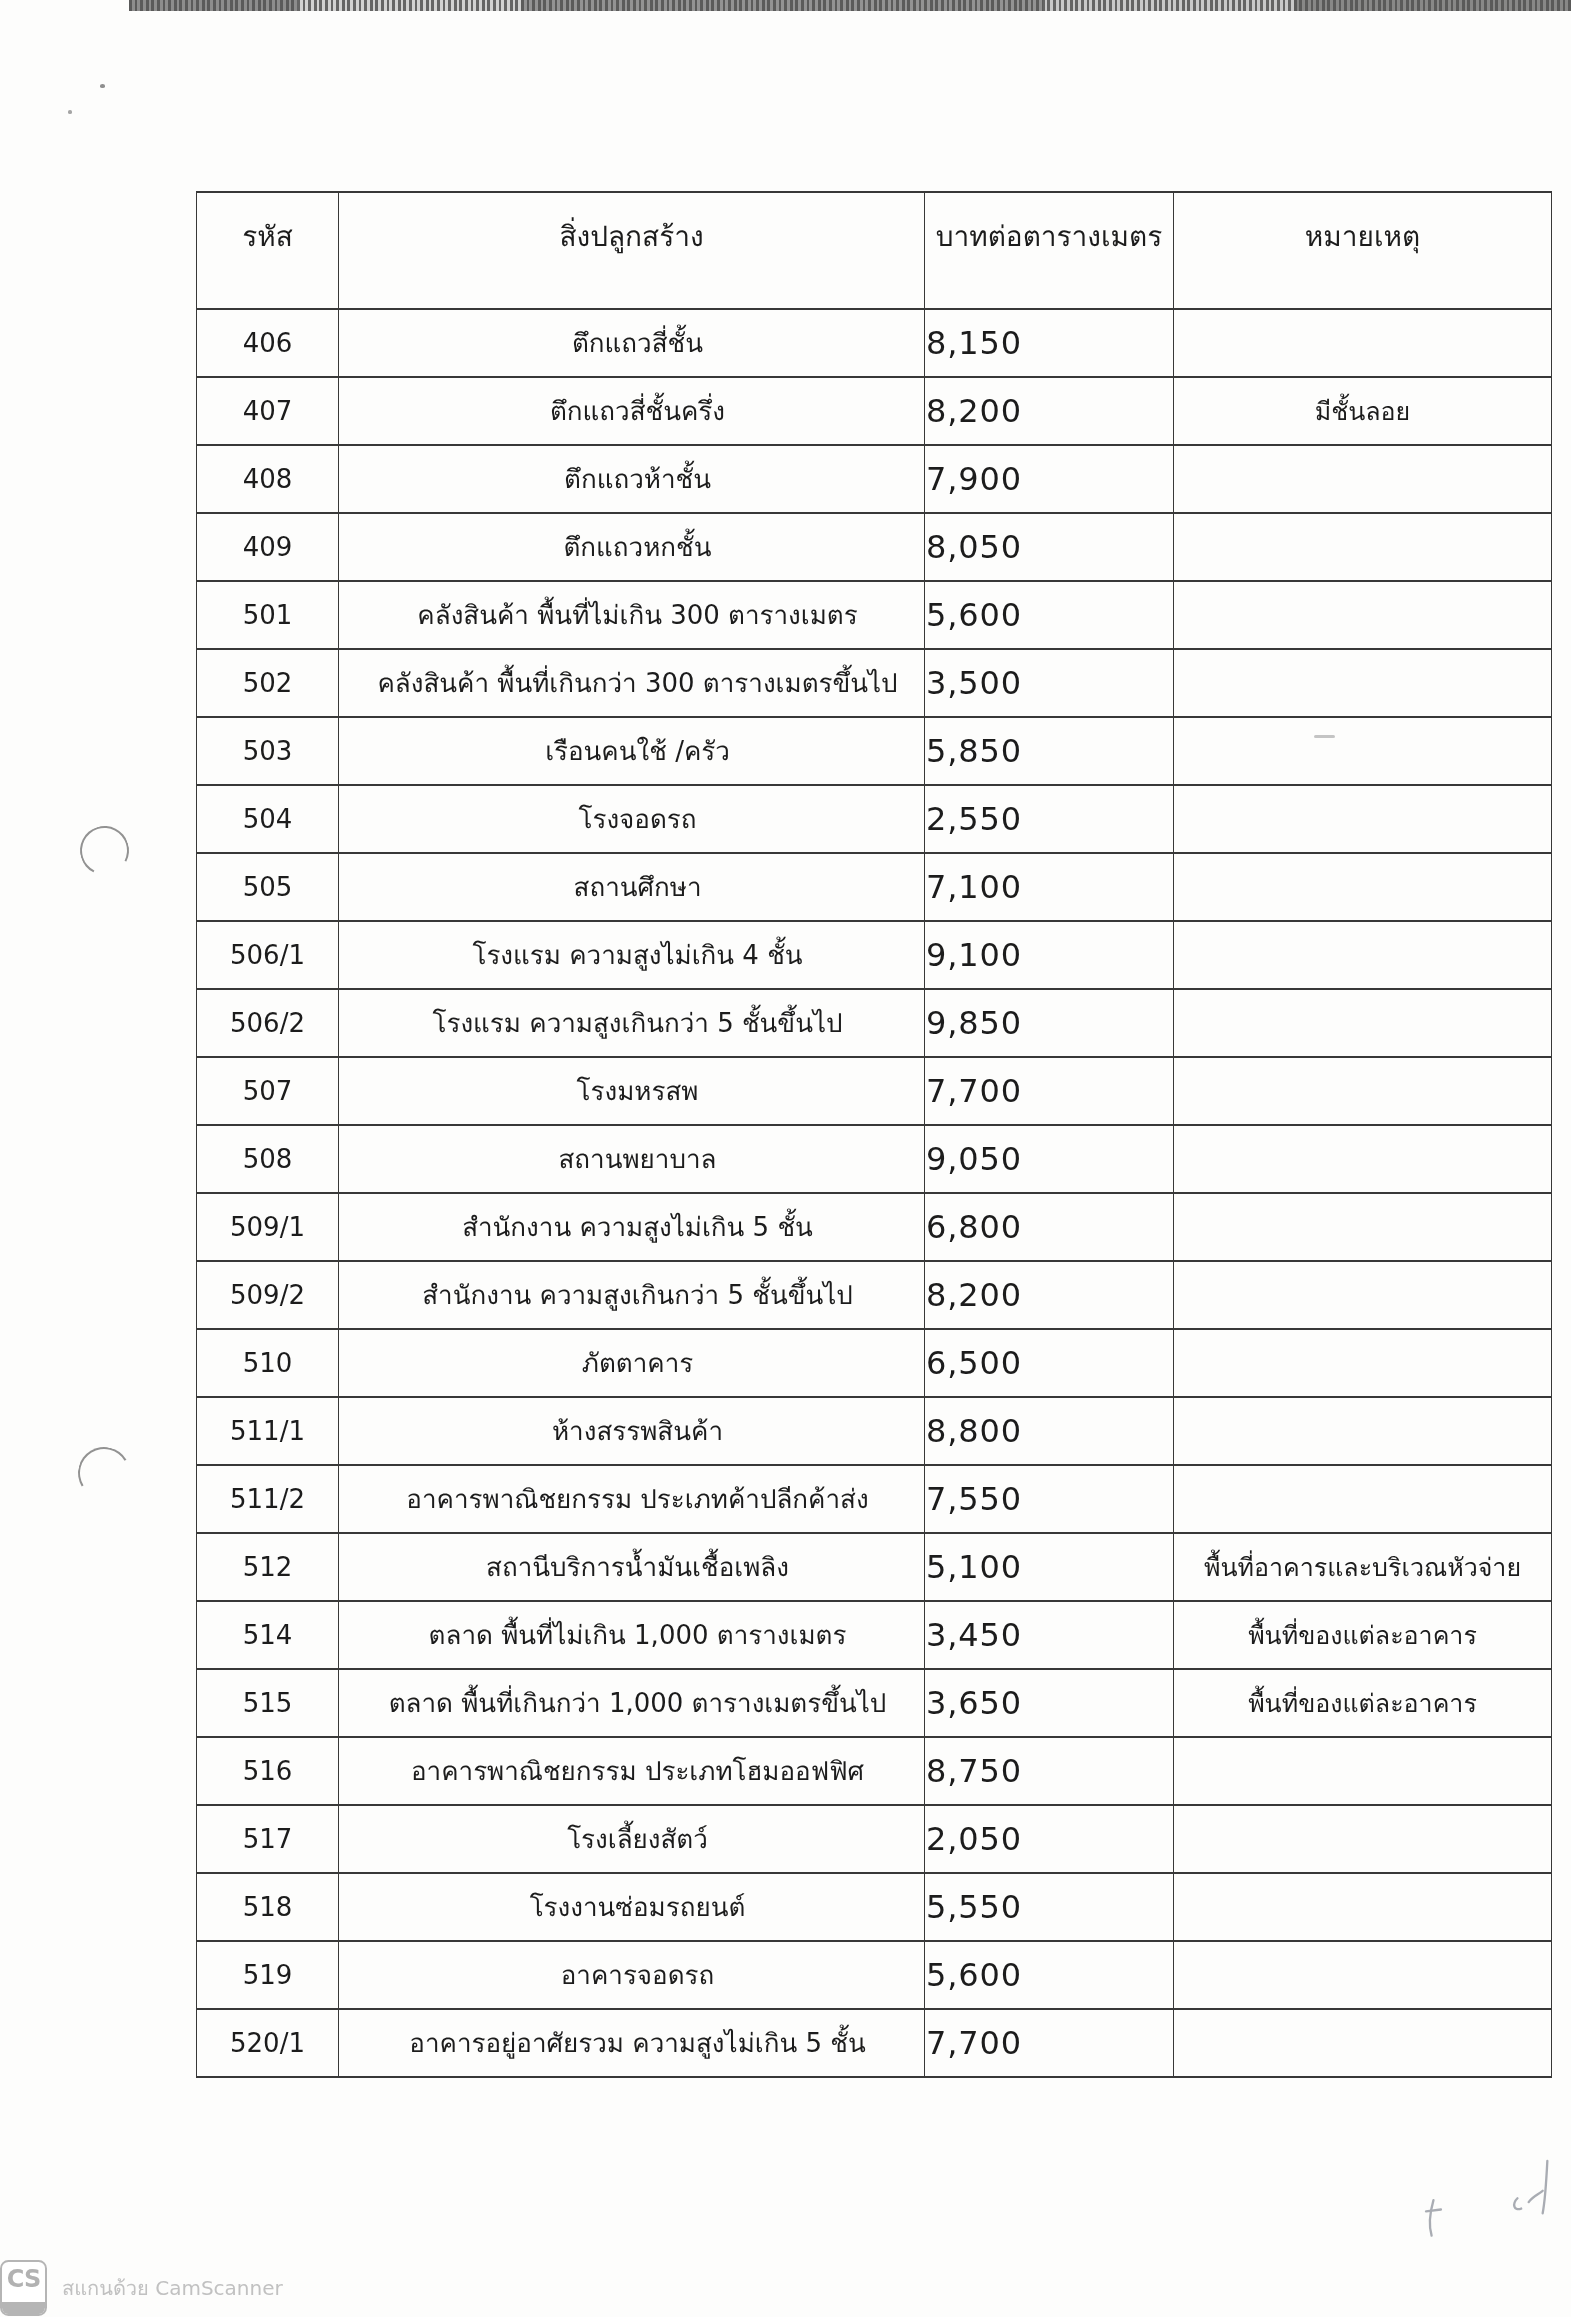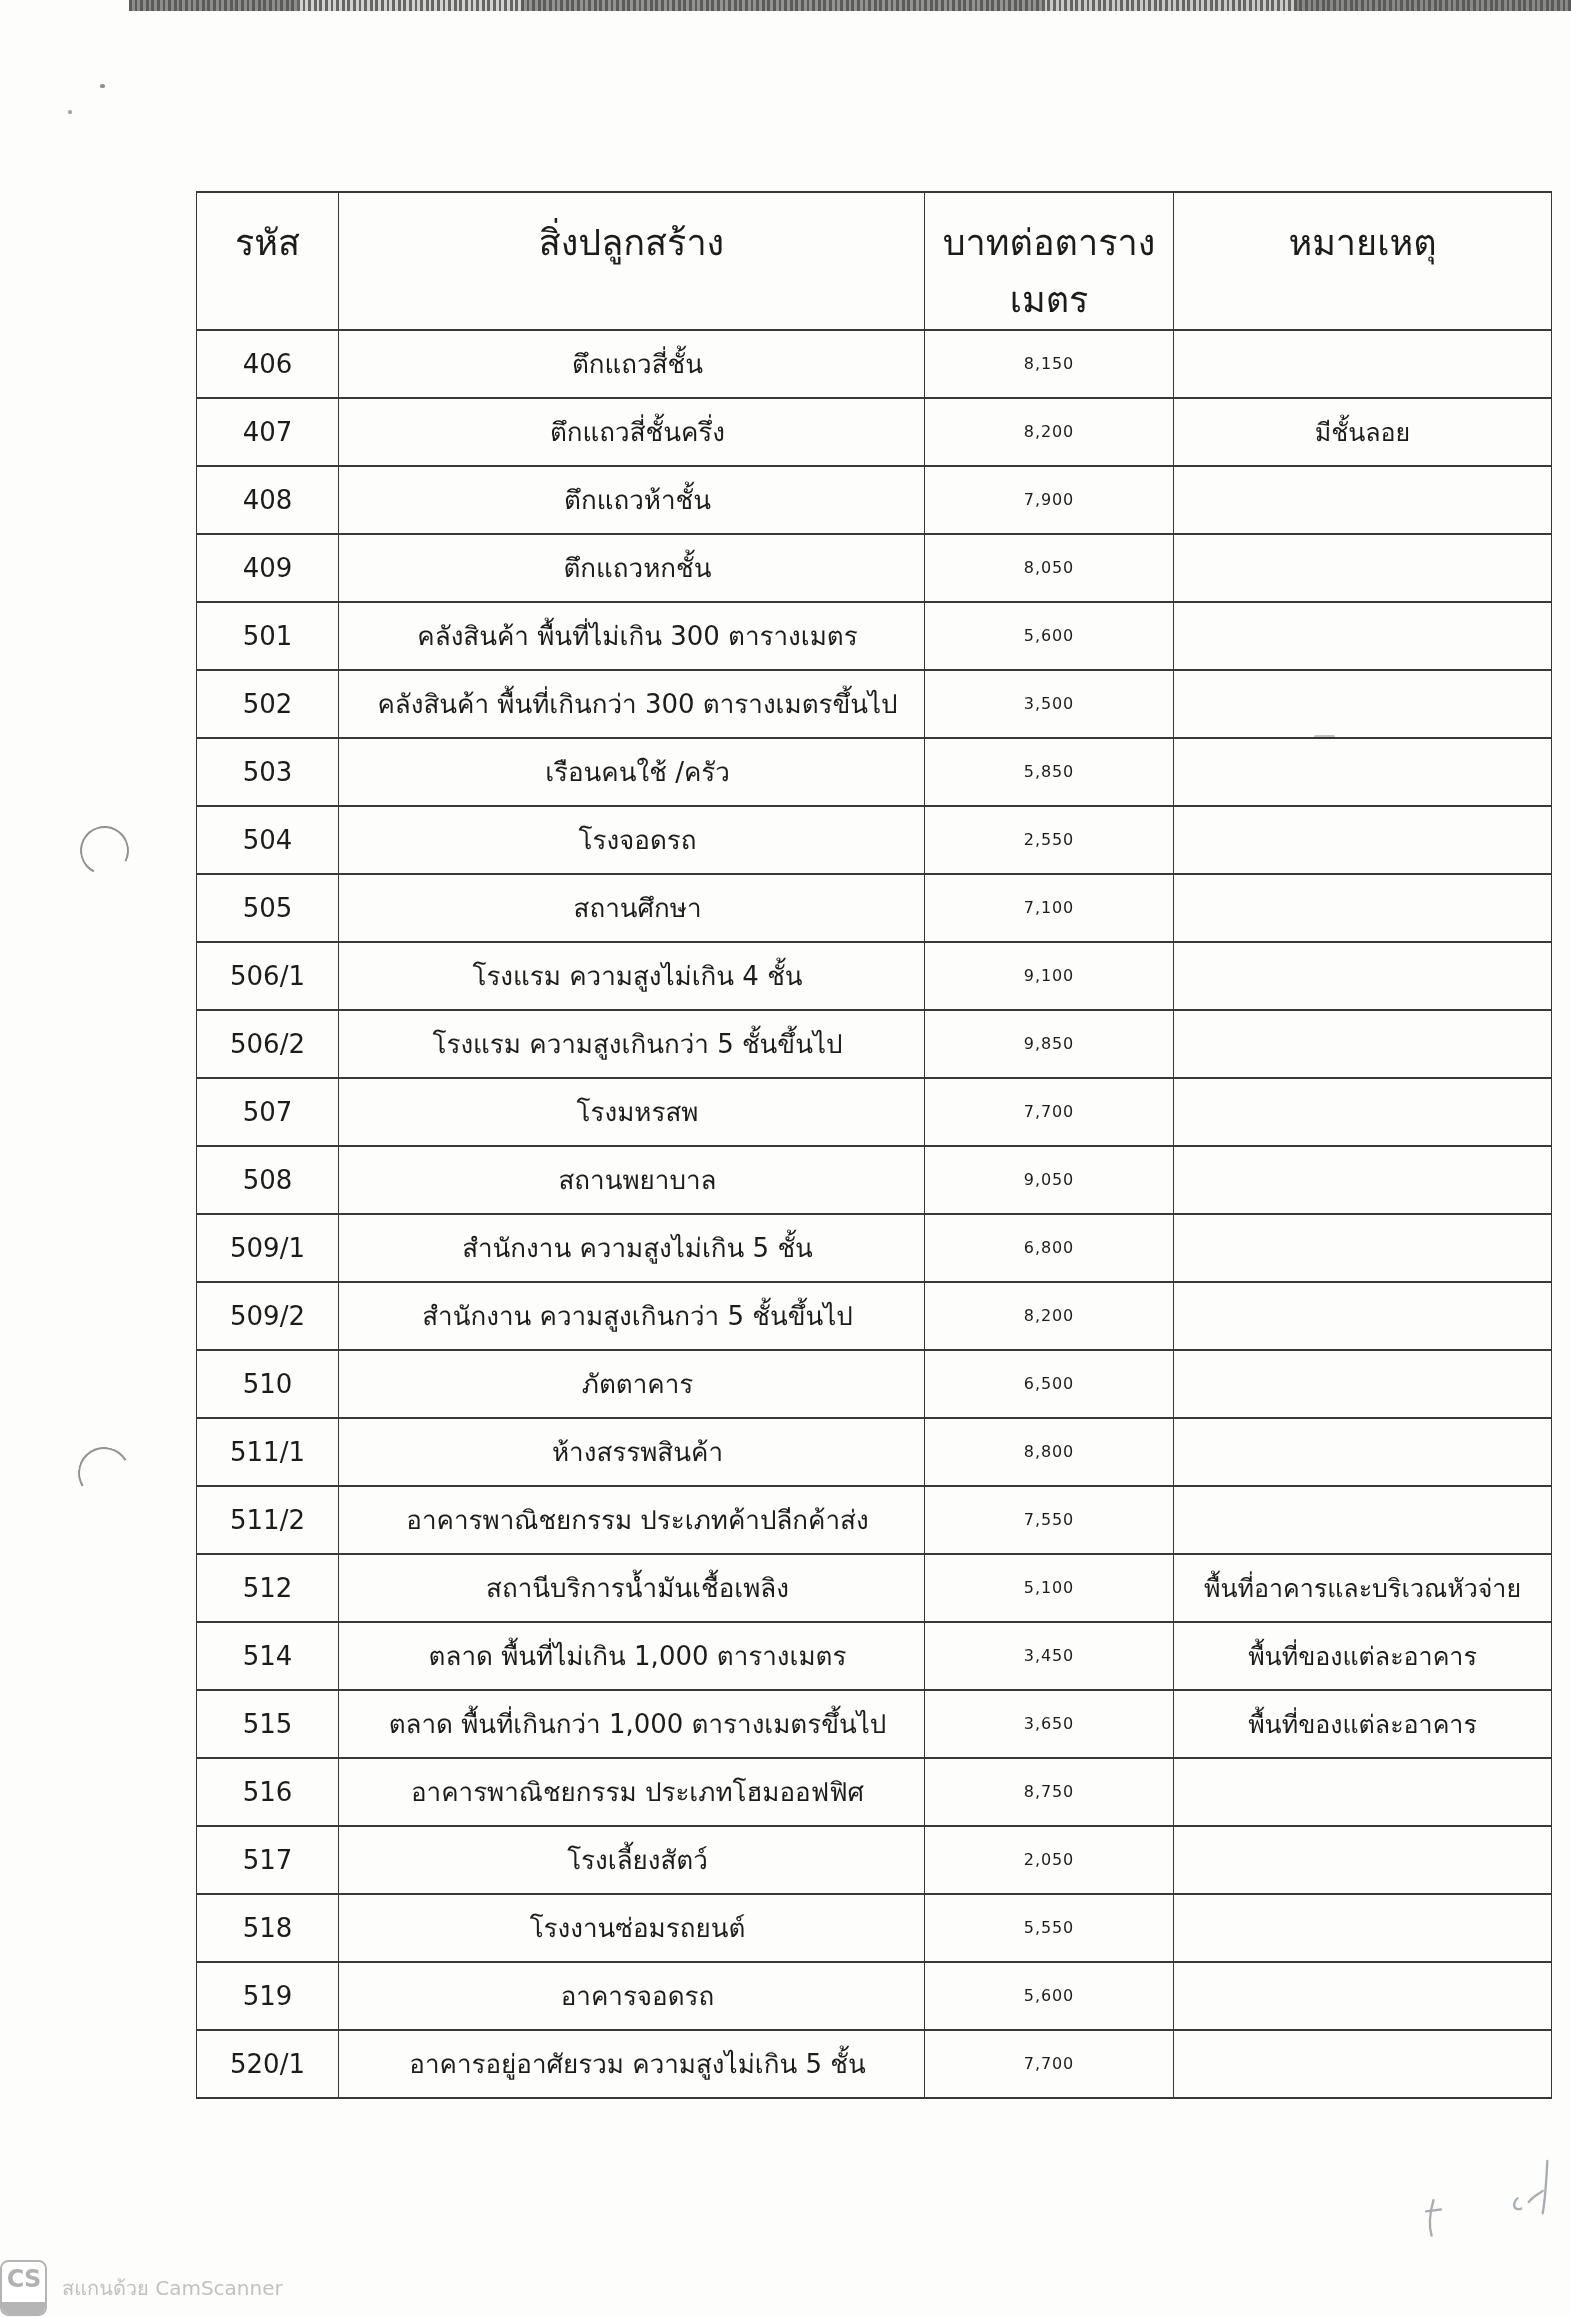--- a/index.html
+++ b/index.html
@@ -31,26 +31,26 @@
   .handwriting{position:absolute;left:1398px;top:2144px;}
   
   .table-wrap{position:absolute;left:196px;top:191px;width:1355px;}
   table.rates{border-collapse:collapse;table-layout:fixed;width:100%;}
   table.rates th, table.rates td{
     border-style:solid;border-color:rgba(28,28,28,.88);
     border-width:2.8px 1.9px;overflow:hidden;
   }
   table.rates thead th{
     height:93px;vertical-align:top;padding-top:20.5px;
-    font-size:36px;font-weight:400;text-align:center;
+    font-size:28px;font-weight:400;text-align:center;
   }
   table.rates tbody tr{height:68px;}
   td.c-code{text-align:center;font-size:26px;}
   td.c-structure{text-align:center;padding-left:13px;font-size:26px;}
-  td.c-price{text-align:center;font-size:16px;letter-spacing:0.9px;}
+  td.c-price{font-size:32px;letter-spacing:0.9px;}
   td.c-remark{text-align:center;font-size:25px;margin-top:37px;}
   
   .footer{position:absolute;left:0;top:2258px;height:60px;display:flex;align-items:center;}
   .cs-logo{
     position:relative;width:43px;height:52px;border:2.8px solid #b5b5b5;border-radius:8.4px;
     background:#fff;overflow:hidden;flex:0 0 auto;
   }
   .cs-logo .cs-letters{
     position:absolute;top:2.8px;left:0;right:0;text-align:center;
     font-size:24px;font-weight:700;color:#b2b2b2;letter-spacing:-0.9px;

